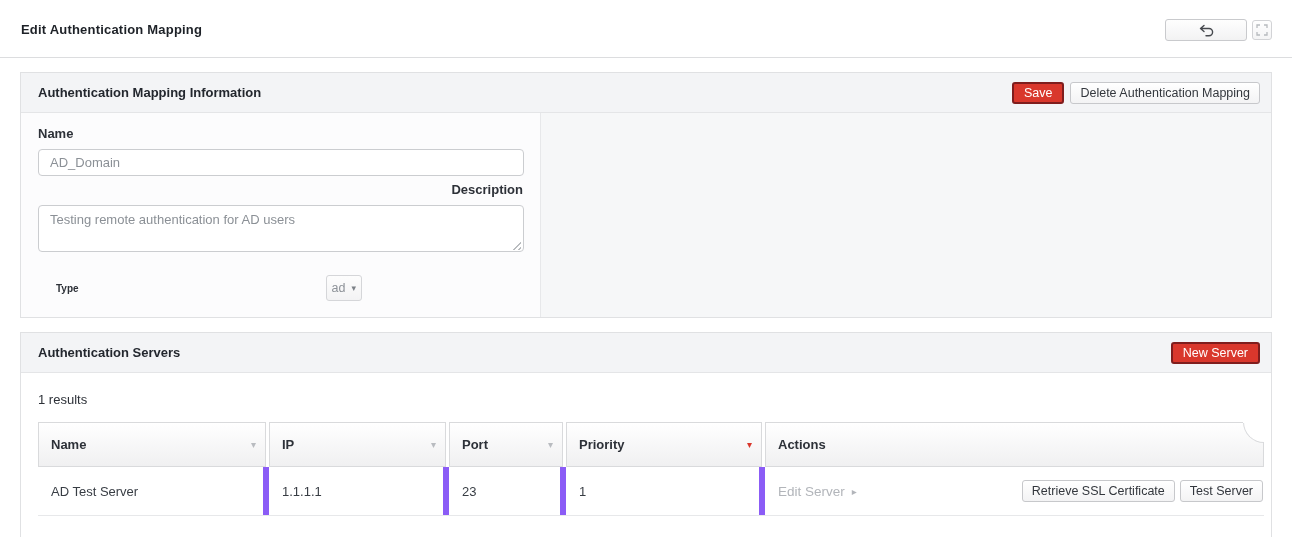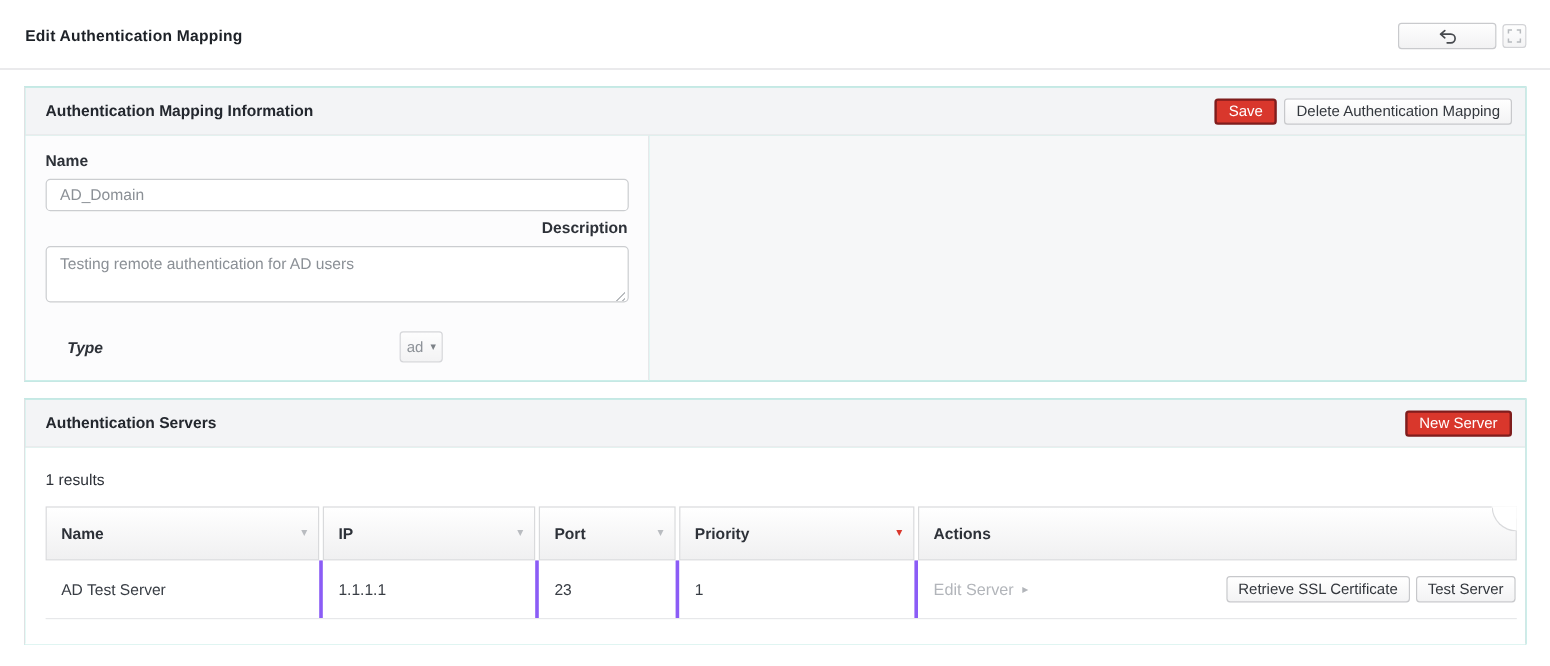--- a/index.html
+++ b/index.html
@@ -50,21 +50,21 @@
     border-radius:4px; background:#fff; font-family:inherit; font-size:13px;
     color:#8b9096; padding:0 11px; outline:none; }
   .ta-wrap { position:relative; width:486px; }
   .text-area { width:486px; height:47px; border:1px solid #cbcdd0;
     border-radius:4px; background:#fff; font-family:inherit; font-size:13px;
     color:#8b9096; padding:6px 11px; outline:none; resize:none; overflow:hidden; }
   .resize-handle { position:absolute; right:3px; bottom:6px; width:9px; height:9px;
     background:repeating-linear-gradient(135deg,#b9bcbf 0,#b9bcbf 1px,transparent 1px,transparent 3.5px);
     clip-path:polygon(100% 0,100% 100%,0 100%); pointer-events:none; }
   .type-row { display:flex; align-items:center; margin-top:19px; }
-  .type-label { margin-left:18px; font-size:13px; font-weight:bold; color:#2d3138;font-style:italic; }
+  .type-label { margin-left:18px; font-size:10px; font-weight:bold; color:#2d3138; }
   .dd-button { margin-left:247px; height:26px; padding:0 5px;
     background:linear-gradient(#fdfdfd,#f3f3f4); border:1px solid #d5d6d9;
     border-radius:3px; color:#8d9298; font-size:12.5px; font-family:inherit;
     display:flex; align-items:center; gap:6px; cursor:pointer; }
   .dd-caret { font-size:9px; color:#7c8187; }
 
   
   .servers-body { padding:12px 17px 0 17px; background:#fff; height:164px; }
   .results-count { font-size:13px; color:#2d3138; margin:7px 0 15px; }
 
@@ -79,21 +79,21 @@
   .sort-caret { font-size:10px; color:#b9bcc0; }
   .sort-caret.active { color:#d9372c; }
   .corner-notch { position:absolute; top:-1px; right:-1px; width:21px; height:21px;
     background:#fff; border-left:1px solid #d9dadc; border-bottom:1px solid #d9dadc;
     border-radius:0 0 0 100%; }
   .notch-mask { position:absolute; top:-1px; right:-1px; width:21px; height:1px; background:#fff; }
 
   .grid-row { display:flex; height:49px; border-bottom:1px solid #e7e8ea;
     background:#fff; }
   .td { display:flex; align-items:center; padding:0 13px; font-size:13px;
-    color:#383d44; border-right:3px solid #8b5cf6; }
+    color:#383d44; border-right:6px solid #8b5cf6; }
   .td-name { width:231px; } .td-ip { width:180px; } .td-port { width:117px; }
   .td-priority { width:199px; }
   .td-actions { flex:1; border-right:none; justify-content:space-between;
     padding-right:1px; }
   .edit-link { display:flex; align-items:center; gap:7px; color:#b2b5ba;
     font-size:13.5px; cursor:pointer; }
   .edit-caret { font-size:10px; color:#b2b5ba; }
   .row-buttons { display:flex; gap:5px; }
 
   svg { display:block; }

